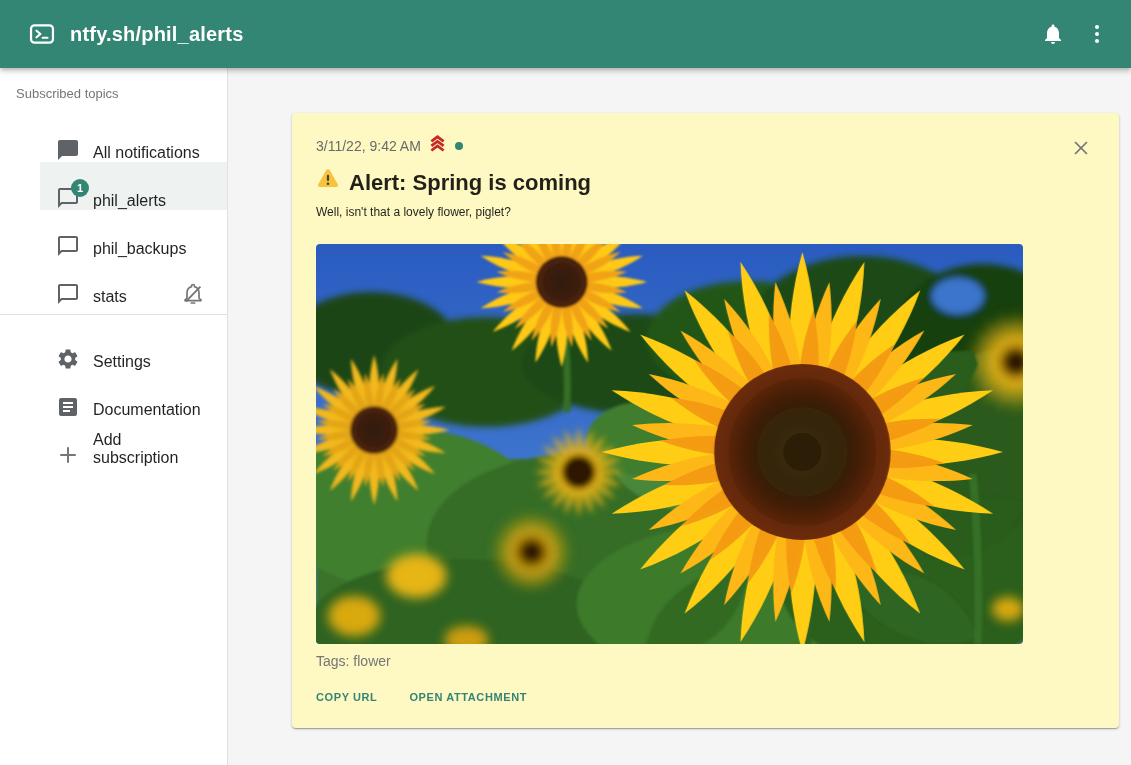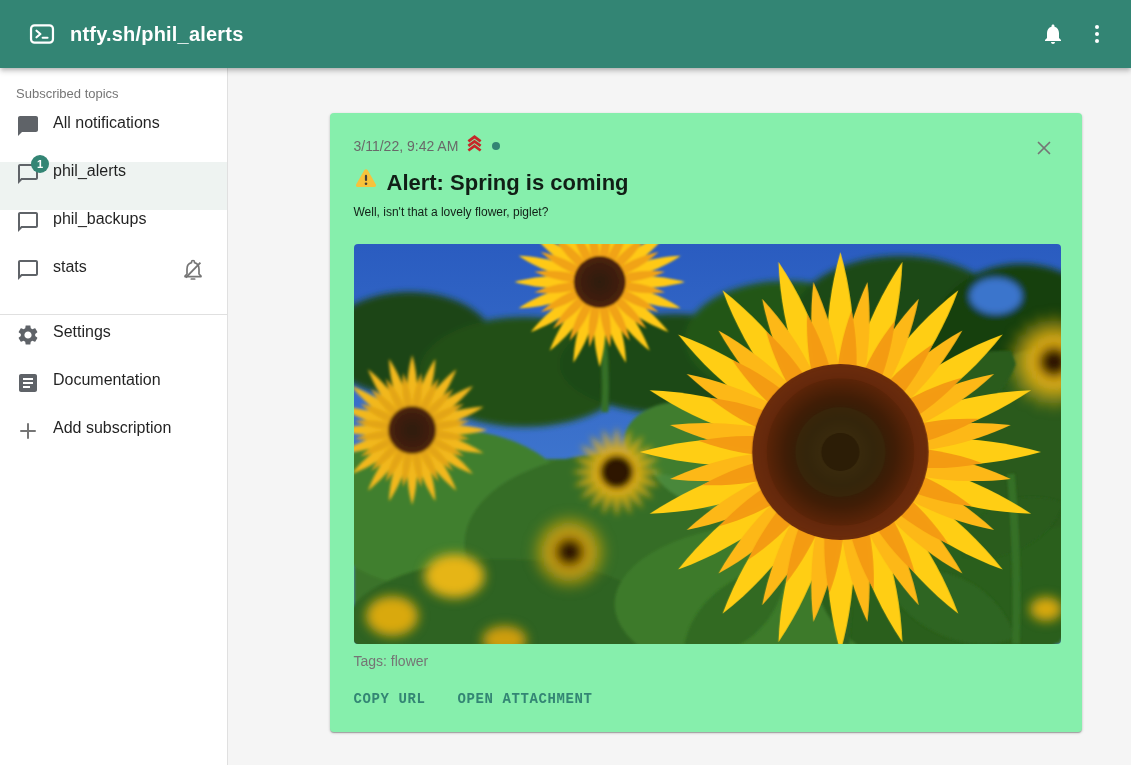--- a/index.html
+++ b/index.html
@@ -24,57 +24,57 @@
 
   
   .sidebar {
     position: absolute; top: 64px; left: 0; bottom: 0; width: 228px;
     background: #fff; border-right: 1px solid #e0e0e0; z-index: 10; padding-top: 6px;
   }
   .subheader {
     padding: 14px 16px 10px 16px; font-size: 13px; color: #767676; line-height: 20px;
   }
   .navitem {
-    height: 48px; display: flex; align-items: flex-start; padding: 0 16px; cursor: pointer;
-    font-size: 16px; color: rgba(0,0,0,.87); position: relative;
+    height: 48px; display: flex; align-items: flex-end; padding: 0 16px; cursor: pointer;
+    font-size: 16px; color: rgba(0,0,0,.87); position: relative; margin-left: 40px;
   }
   .navitem.selected { background: #eef3f1; }
   .navitem .icn { width: 24px; height: 24px; margin-right: 13px; position: relative; flex: 0 0 auto; }
   .navitem .icn svg { display: block; }
   .navitem .grow { flex: 1; }
   .badge {
     position: absolute; top: -7px; right: -9px; min-width: 18px; height: 18px;
     background: #338574; color: #fff; border-radius: 9px; font-size: 11px; font-weight: 700;
     display: flex; align-items: center; justify-content: center; padding: 0 4px;
   }
   .divider { border-top: 1px solid #e0e0e0; margin: 8px 0; }
 
   
   .main {
     position: absolute; top: 64px; left: 280px; right: 0; bottom: 0;
     overflow: auto; background: #f5f5f5;
   }
   .card {
-    width: 752px; margin: 49px auto 19px auto; background: #86efac; border-radius: 4px;
+    width: 827px; margin: 49px auto 19px auto; background: #fef9c3; border-radius: 4px;
     box-shadow: 0 1px 3px rgba(0,0,0,.2), 0 1px 1px rgba(0,0,0,.14), 0 2px 1px -1px rgba(0,0,0,.12);
     padding: 20px 24px 16px 24px; position: relative;
   }
   .ts-row { display: flex; align-items: center; font-size: 14px; color: #696969; line-height: 20px; }
   .ts-row .prio { margin-left: 6px; }
   .dot { width: 8px; height: 8px; border-radius: 50%; background: #338574; margin-left: 7px; }
   .card-title { font-size: 22px; font-weight: 700; margin-top: 8px; line-height: 30px; color: rgba(0,0,0,.87); display: flex; align-items: center; }
   .card-title .warn { margin-right: 9px; flex: 0 0 auto; }
   .card-body { font-size: 12px; line-height: 24px; margin-top: 2px; color: rgba(0,0,0,.87); }
   .attachment { margin-top: 20px; width: 707px; height: 400px; border-radius: 4px; overflow: hidden; cursor: pointer; }
   .attachment svg { display: block; }
   .tags { margin-top: 8px; font-size: 14px; color: #757575; line-height: 18px; }
   .actions { margin-top: 12px; display: flex; align-items: center; margin-left: -8px; }
   .textbtn {
-    border: none; background: transparent; color: #338574; font-family: Liberation Mono, monospace;
-    font-size: 14px; font-weight: 700; letter-spacing: .6px; text-transform: uppercase;
+    border: none; background: transparent; color: #338574; font-family: Liberation Sans, sans-serif;
+    font-size: 11px; font-weight: 700; letter-spacing: .6px; text-transform: uppercase;
     padding: 9px 8px; margin-right: 16px; border-radius: 4px; cursor: pointer; text-align: right;
   }
   .closebtn { position: absolute; top: 13px; right: 16px; }
 </style>
 </head>
 <body>
 
 <header class="appbar">
   <span class="logo">
     <svg viewBox="0 0 24 24" width="28" height="28" fill="none" stroke="#fff" stroke-width="1.9" stroke-linecap="round" stroke-linejoin="round">

